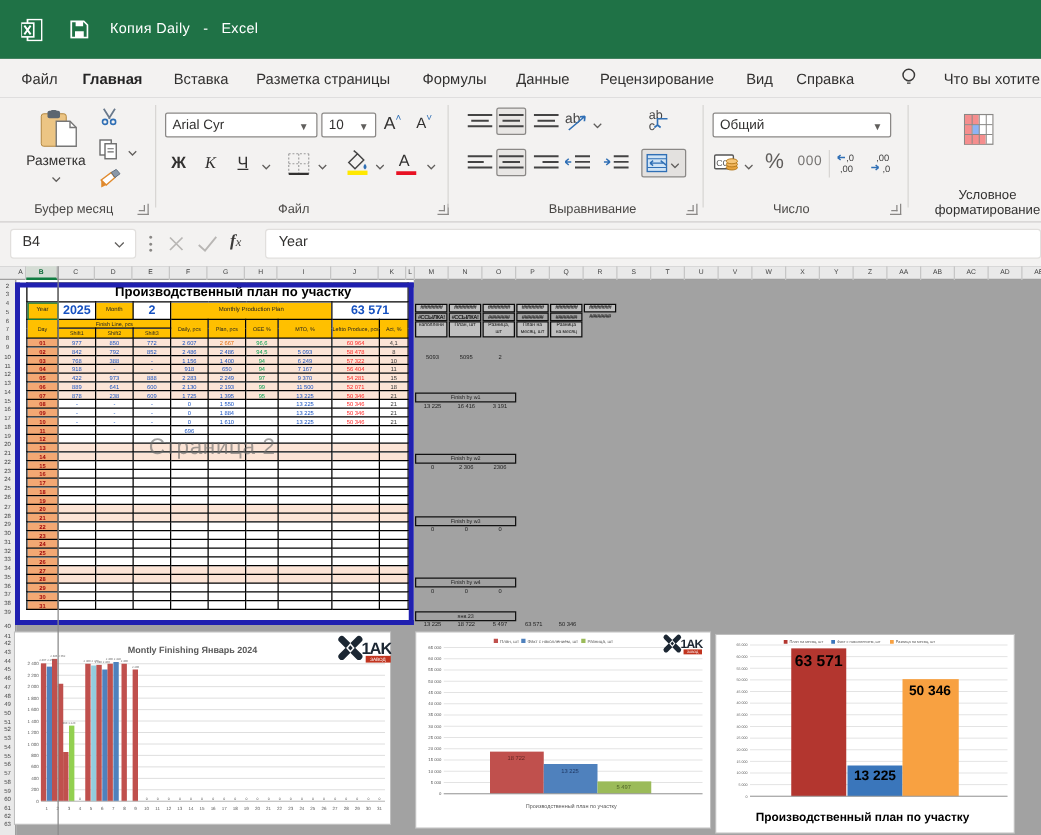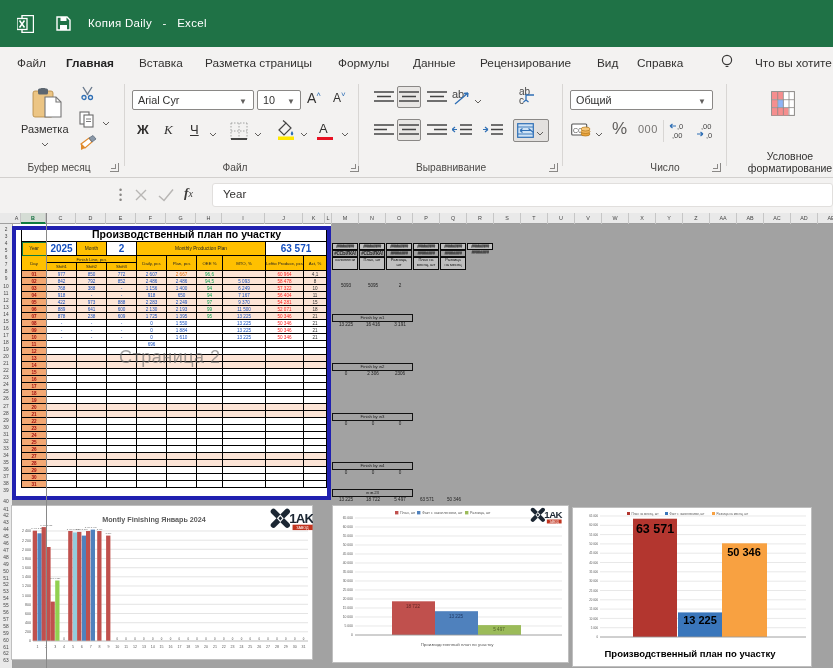--- a/index.html
+++ b/index.html
@@ -199,21 +199,21 @@
   </svg>
   <div class="abs" style="left:513px;top:41px;width:36px;height:23px;border:1px solid #8a8886;border-radius:2px;background:#e3e1df"></div>
   <svg class="abs" style="left:517px;top:45px" width="17" height="15" viewBox="0 0 17 15">
     <rect x="0.7" y="0.7" width="15.6" height="13.6" fill="#cfe3f5" stroke="#2f6fb5" stroke-width="1.2"></rect>
     <path d="M1 4 h15 M1 11 h15" stroke="#2f6fb5" stroke-width="0.9"></path>
     <path d="M3 7.5 h11 M3 7.5 l2.5 -2 M3 7.5 l2.5 2 M14 7.5 l-2.5 -2 M14 7.5 l2.5 2" stroke="#2f6fb5" stroke-width="1.1" fill="none"></path>
   </svg>
   <div class="abs" style="left:536px;top:48px"><svg width="8" height="5" viewBox="0 0 8 5">
           <path d="M1 1 L4 4 L7 1" fill="none" stroke="#605e5c" stroke-width="1"></path>
         </svg></div>
-  <div class="glabel" style="left:411px;width:80px">Выравнивание</div>
+  <div class="glabel" style="left:434px;width:80px">Выравнивание</div>
   <div class="launch" style="left:549px"></div>
   <div class="sep" style="left:562px"></div>
 
   <div class="combo" style="left:570px;top:12px;width:143px;height:20px;padding-top:3px">Общий<span class="chev" style="position:absolute;right:6px;top:6px">▼</span></div>
   <svg class="abs" style="left:571px;top:44px" width="21" height="18" viewBox="0 0 21 18">
     <rect x="0.7" y="2" width="15" height="11" rx="1" fill="#fff" stroke="#555" stroke-width="1.1"></rect>
     <text x="2" y="10.5" font-size="7" fill="#555">СС</text>
     <ellipse cx="14.5" cy="12" rx="4.5" ry="2" fill="#e8a33d" stroke="#b07515" stroke-width="0.7"></ellipse>
     <ellipse cx="14.5" cy="9.5" rx="4.5" ry="2" fill="#f0b45a" stroke="#b07515" stroke-width="0.7"></ellipse>
     <ellipse cx="14.5" cy="7" rx="4.5" ry="2" fill="#f6c679" stroke="#b07515" stroke-width="0.7"></ellipse>
@@ -227,36 +227,39 @@
   <svg class="abs" style="left:669px;top:44px" width="19" height="17" viewBox="0 0 19 17">
     <text x="8" y="7" font-size="7.5" fill="#444">,0</text>
     <text x="3" y="15.5" font-size="7.5" fill="#444">,00</text>
     <path d="M7 4 H1 M1 4 l2.5 -2 M1 4 l2.5 2" stroke="#2f6fb5" stroke-width="1.2" fill="none"></path>
   </svg>
   <svg class="abs" style="left:695px;top:44px" width="19" height="17" viewBox="0 0 19 17">
     <text x="6" y="7" font-size="7.5" fill="#444">,00</text>
     <text x="11" y="15.5" font-size="7.5" fill="#444">,0</text>
     <path d="M2 12 H8 M8 12 l-2.5 -2 M8 12 l-2.5 2" stroke="#2f6fb5" stroke-width="1.2" fill="none"></path>
   </svg>
-  <div class="glabel" style="left:630px;width:70px">Число</div>
+  <div class="glabel" style="left:598px;width:70px">Число</div>
   <div class="launch" style="left:712px"></div>
   <div class="sep" style="left:726px"></div>
 
   <svg class="abs" style="left:771px;top:13px" width="24" height="25" viewBox="0 0 24 25">
     <rect x="0.6" y="0.6" width="22.8" height="23.8" fill="#fff" stroke="#8a8886" stroke-width="1"></rect>
     <rect x="1" y="1" width="11" height="7.5" fill="#f58e8e"></rect>
     <rect x="1" y="9" width="5.5" height="7.5" fill="#f58e8e"></rect>
     <rect x="7" y="9" width="5.5" height="7.5" fill="#8eb4f5"></rect>
     <rect x="1" y="17" width="16.5" height="7.3" fill="#f58e8e"></rect>
     <path d="M1 8.7 h22 M1 16.6 h22 M6.7 1 v23 M12.4 1 v23 M18 1 v23" stroke="#8a8886" stroke-width="0.8"></path>
   </svg>
   <div class="abs" style="left:745px;top:72px;width:90px;font-size:10.5px;text-align:center;color:#323130">Условное<br>форматирование</div>
 </div>
 
 <div id="fbar">
+  <div id="nbox">B4<svg style="position:absolute;right:8px;top:9px" width="9" height="6" viewBox="0 0 9 6">
+          <path d="M1 1 L4.5 4.5 L8 1" fill="none" stroke="#605e5c" stroke-width="1.1"></path>
+        </svg></div>
   <div class="abs" style="left:119px;top:10px;color:#8a8886;font-size:9px;letter-spacing:0;line-height:5px">•<br>•<br>•</div>
   <svg class="abs" style="left:134px;top:10px" width="14" height="14" viewBox="0 0 14 14">
         <path d="M2 2 L12 12 M12 2 L2 12" stroke="#b8b6b4" stroke-width="1.4"></path>
       </svg>
   <svg class="abs" style="left:158px;top:10px" width="16" height="14" viewBox="0 0 16 14">
         <path d="M1 8 L6 12.5 L15 1.5" fill="none" stroke="#b8b6b4" stroke-width="1.5"></path>
       </svg>
   <div class="abs" style="left:184px;top:7px;font-size:13.5px;font-style:italic;color:#3b3a39;font-family:'Liberation Serif',serif"><b>f</b><span style="font-size:10px">x</span></div>
   <div id="ffield">Year</div>
 </div>

